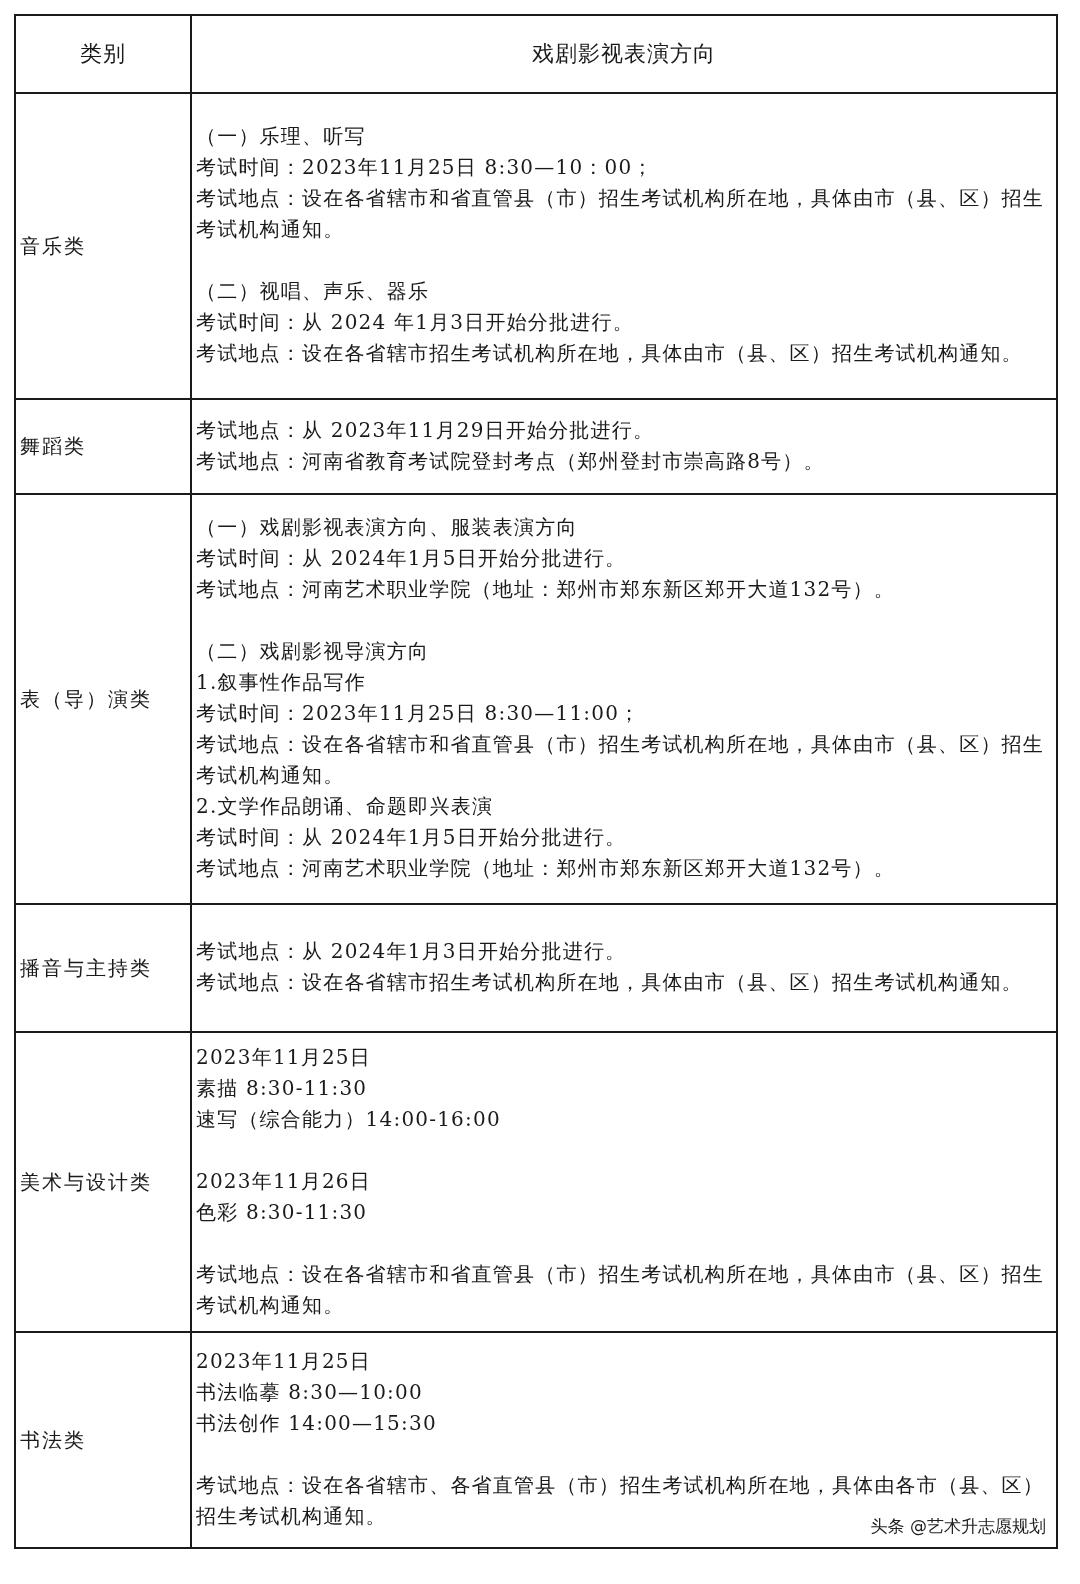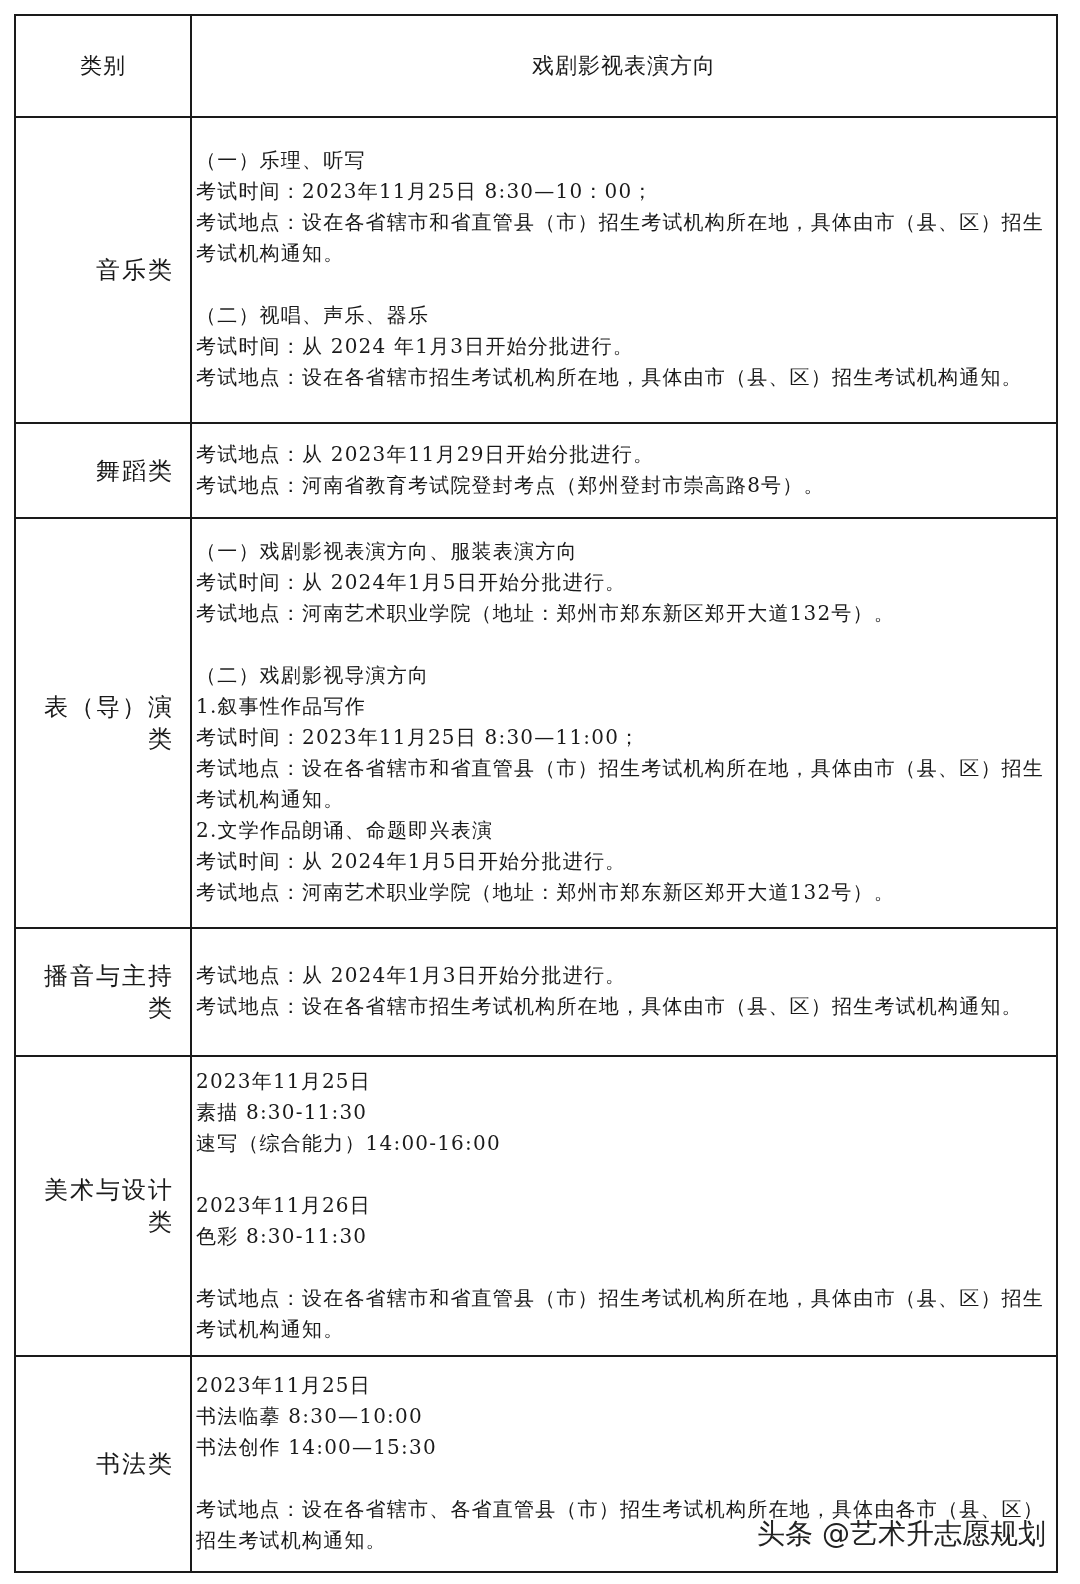--- a/index.html
+++ b/index.html
@@ -18,35 +18,35 @@
     .doc-table {
       position: absolute;
       left: 14px;
       top: 14px;
       width: 1042px;
       border-collapse: collapse;
       table-layout: fixed;
     }
     .doc-table td, .doc-table th {
       border: 2px solid #1a1a1a;
-      padding: 16px;
+      padding: 4px;
       font-weight: normal;
       vertical-align: middle;
     }
     .col-cat { width: 176px; }
     .col-info { width: 866px; }
     .head-cell {
       height: 68px;
       text-align: center;
       font-size: 22px;
       letter-spacing: 1px;
     }
     .cat-cell {
-      text-align: right;
-      font-size: 24px;
+      text-align: left;
+      font-size: 20px;
       letter-spacing: 2px;
     }
     .info-cell {
       text-align: left;
       font-size: 20px;
       line-height: 31px;
       padding: 2px 8px 4px 4px !important;
       letter-spacing: 1.2px;
     }
     .line {
@@ -59,21 +59,21 @@
     .row-dance { height: 95px; }
     .row-acting { height: 410px; }
     .row-broadcast { height: 128px; }
     .row-art { height: 300px; }
     .row-calligraphy { height: 216px; }
     .watermark {
       position: absolute;
       right: 34px;
       top: 1515px;
       font-family: "DejaVu Sans", "Liberation Sans", sans-serif;
-      font-size: 28px;
+      font-size: 17px;
       color: #222;
       letter-spacing: 0px;
       text-shadow: 1px 1px 0 #fff, -1px -1px 0 #fff, 1px -1px 0 #fff, -1px 1px 0 #fff;
     }
   </style>
 </head>
 <body>
 
 <table class="doc-table">
   <colgroup>

